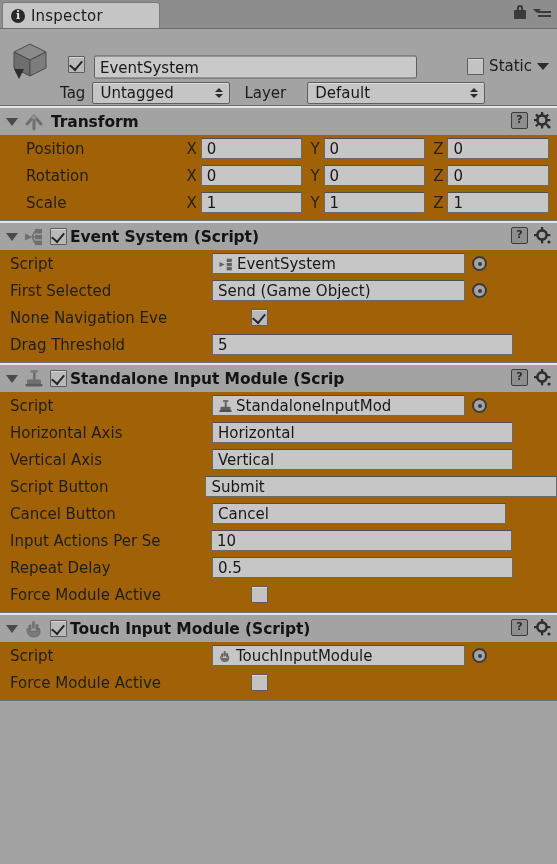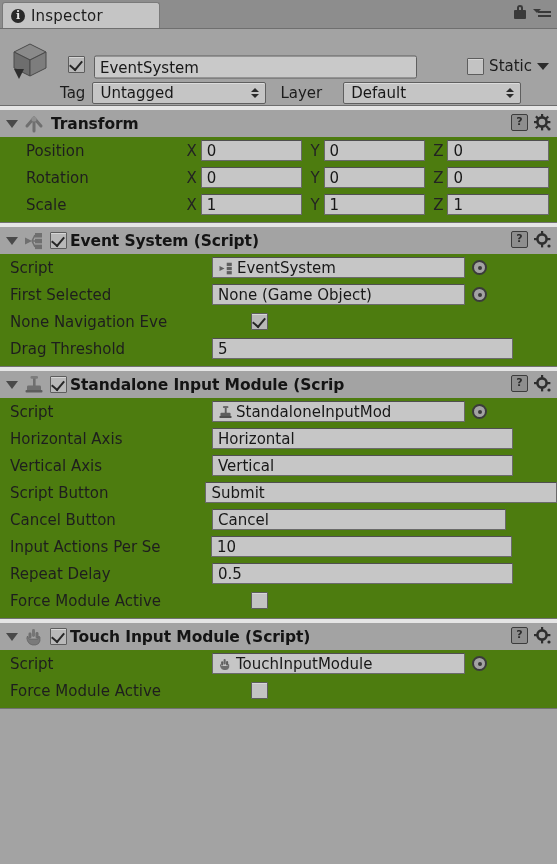--- a/index.html
+++ b/index.html
@@ -60,22 +60,22 @@
      border-radius:2px;display:flex;align-items:center;padding:0 4px 0 7px;position:relative;
      font-size:15px;color:#181818;box-shadow:inset 0 1px 0 #dcdcdc;}
   .popup .arrows{position:absolute;right:6px;top:50%;transform:translateY(-50%);
      display:flex;flex-direction:column;gap:2px;}
   .popup .arrows .u{width:0;height:0;border-left:4px solid transparent;
      border-right:4px solid transparent;border-bottom:4px solid #2b2b2b;}
   .popup .arrows .d{width:0;height:0;border-left:4px solid transparent;
      border-right:4px solid transparent;border-top:4px solid #2b2b2b;}
 
   
-  .comp{background:#4d7c0f;border-bottom:1px solid #717171;
-        border-top:4px solid #e5e5e5;}
+  .comp{background:#a16207;border-bottom:1px solid #717171;
+        border-top:2px solid #e5e5e5;}
   .comp-header{height:27px;display:flex;align-items:center;position:relative;
        background:#a3a3a3;padding-left:6px;}
   .foldout{width:0;height:0;border-left:6px solid transparent;
        border-right:6px solid transparent;border-top:8px solid #494949;margin-right:5px;}
   .comp-icon{width:22px;height:20px;margin-right:3px;display:flex;align-items:center;justify-content:center;}
   .comp-title{font-weight:bold;font-size:15.5px;color:#141414;margin-left:3px;
        white-space:nowrap;overflow:hidden;letter-spacing:-.1px;}
   .comp-check{margin-left:2px;}
   .hdr-right{position:absolute;right:6px;top:4px;display:flex;align-items:center;gap:6px;}
   .help-icon{width:17px;height:17px;background:#8e8e8e;border:1.5px solid #3c3c3c;
@@ -138,21 +138,21 @@
     <div class="namefield">
       <span>EventSystem</span>
     </div>
     <div class="static-wrap">
       <span class="cb off"></span>
       <span class="static-label">Static</span>
       <span class="caret-dn"></span>
     </div>
     <div class="tagrow">
       <span class="lbl" style="margin-left:48px;">Tag</span>
-      <div class="popup" style="width:174px;margin-left:7px;">
+      <div class="popup" style="width:138px;margin-left:7px;">
         <span>Untagged</span>
         <span class="arrows">
             <span class="u"></span>
             <span class="d"></span>
           </span>
       </div>
       <span class="lbl" style="margin-left:14px;">Layer</span>
       <div class="popup" style="width:178px;margin-left:21px;">
         <span>Default</span>
         <span class="arrows">
@@ -284,21 +284,21 @@
               <polygon points="1,5.5 8,9 1,12.5" fill="#5e5e5e"></polygon>
             </svg>
           </span>
           <span>EventSystem</span>
         </span>
         <span class="picker"></span>
       </div>
       <div class="row">
         <span class="label">First Selected</span>
         <span class="fld obj" style="width:253px;">
-          <span>None (Game Object)</span>
+          <span>Send (Game Object)</span>
         </span>
         <span class="picker"></span>
       </div>
       <div class="row">
         <span class="label" style="width:251px;">None Navigation Eve</span>
         <span class="cb on"></span>
       </div>
       <div class="row">
         <span class="label">Drag Threshold</span>
         <span class="fld" style="width:301px;">

